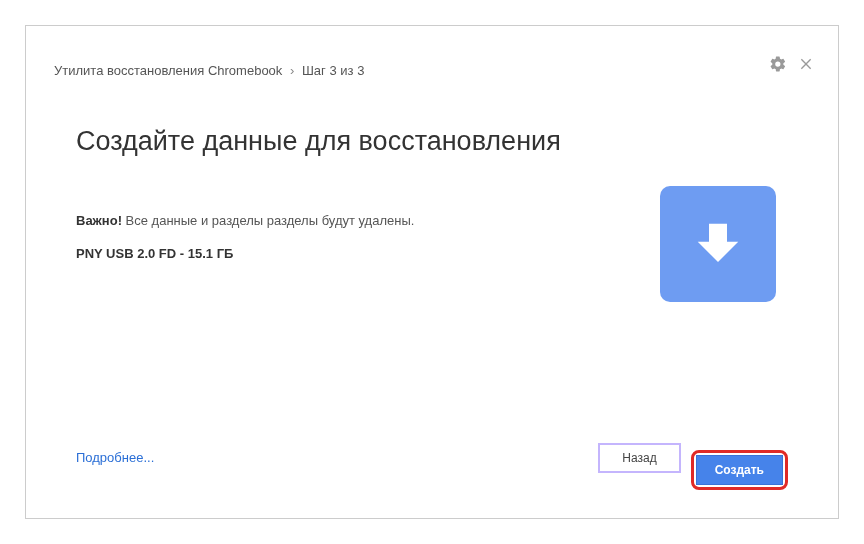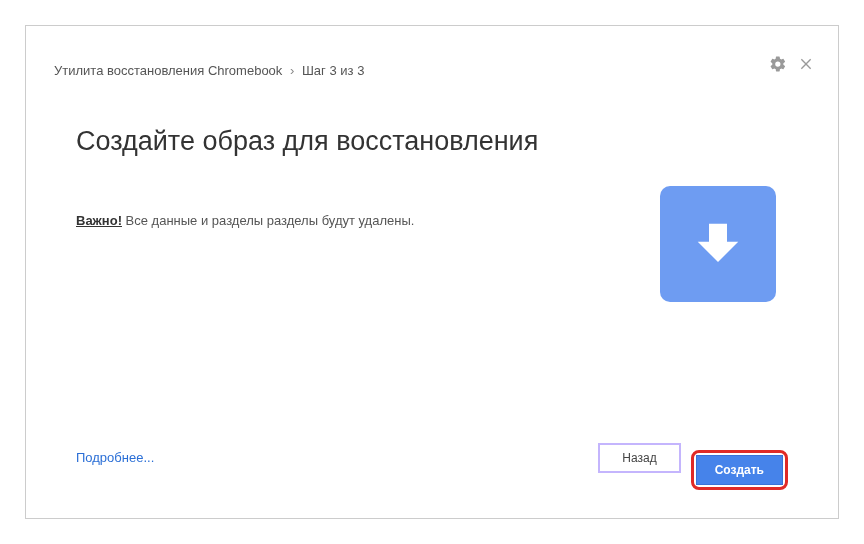--- a/index.html
+++ b/index.html
@@ -56,21 +56,21 @@
   font-size: 27px;
   font-weight: normal;
   color: #333;
   margin-bottom: 56px;
 }
 .warning {
   font-size: 13px;
   color: #555;
   margin-bottom: 18px;
 }
-.bold { font-weight: bold; color: #333; text-decoration: underline; }
+.bold { font-weight: bold; color: #333; }
 .device {
   font-size: 13px;
   font-weight: bold;
   color: #333;
 }
 .icon-col {
   width: 130px;
   display: flex;
   align-items: flex-start;
   justify-content: flex-end;
@@ -142,24 +142,25 @@
     <div class="close-btn">
       <svg width="16" height="16" viewBox="0 0 24 24" fill="none" stroke="currentColor" stroke-width="2">
           <line x1="5" y1="5" x2="19" y2="19"></line>
           <line x1="19" y1="5" x2="5" y2="19"></line>
         </svg>
     </div>
   </div>
 
   <div class="content">
     <div class="text-col">
-      <h1 class="title">Создайте образ для восстановления</h1>
+      <h1 class="title">Создайте данные для восстановления</h1>
       <p class="warning">
         <span class="bold">Важно!</span><span> Все данные и разделы разделы будут удалены.</span>
       </p>
+      <p class="device">PNY USB 2.0 FD - 15.1 ГБ</p>
     </div>
     <div class="icon-col">
       <div class="download-tile">
         <svg width="54" height="54" viewBox="0 0 24 24" fill="#fff">
             <path d="M12 3v10.17l4.59-4.58L18 10l-6 6-6-6 1.41-1.41L12 13.17V3h0zM5 19h14v2H5z" opacity="0"></path>
             <path d="M8 3h8v8h5l-9 9-9-9h5z"></path>
           </svg>
       </div>
     </div>
   </div>

